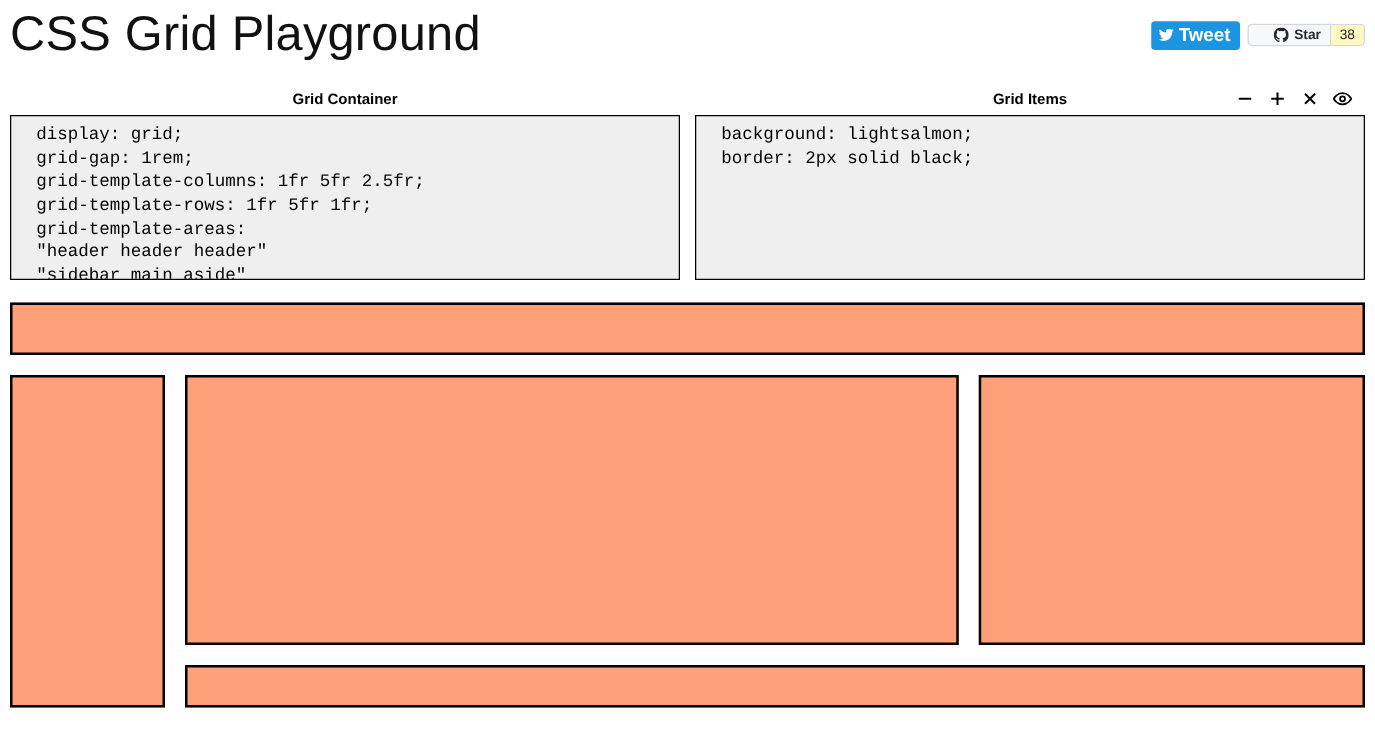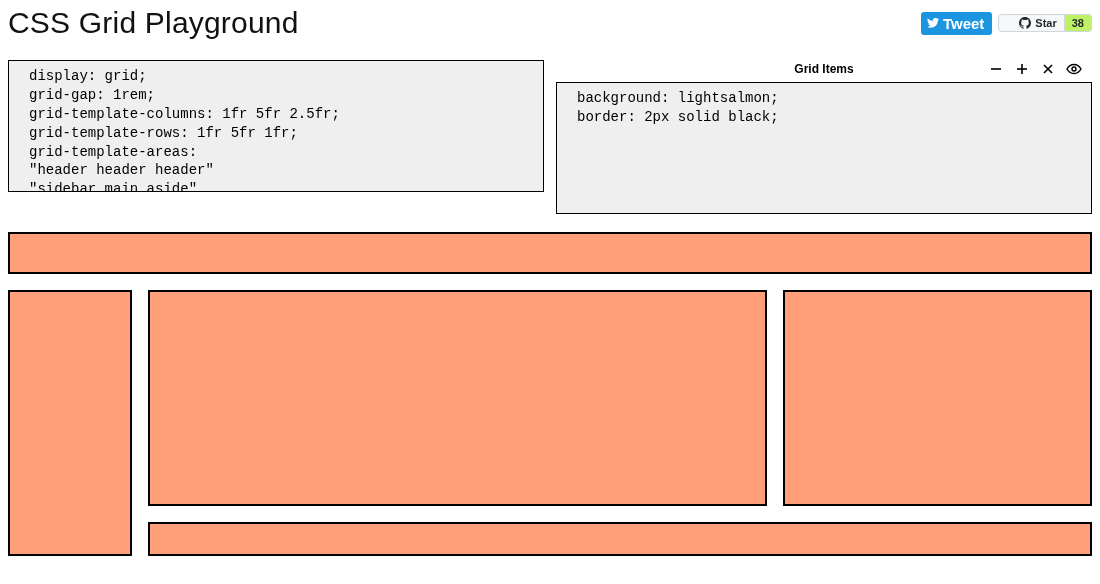--- a/index.html
+++ b/index.html
@@ -15,21 +15,21 @@
   .page {
     padding: 6px 8px 0 8px;
   }
   .topbar {
     display: flex;
     align-items: center;
     justify-content: space-between;
     margin-bottom: 20px;
   }
   .title {
-    font-size: 30px;
+    font-size: 39px;
     font-weight: 400;
     letter-spacing: 0.2px;
     color: #111;
   }
   .top-buttons {
     display: flex;
     align-items: center;
     gap: 6px;
   }
   .tweet-btn {
@@ -57,26 +57,26 @@
     font-weight: 600;
     color: #24292f;
     padding: 2px 7px 2px 20px;
     display: flex;
     align-items: center;
     gap: 4px;
     cursor: pointer;
   }
   .gh-star svg { fill: #24292f; }
   .gh-count {
-    background: #bef264;
+    background: #fef9c3;
     border: 1px solid #d0d7de;
     border-left: none;
     border-radius: 0 4px 4px 0;
     font-size: 11px;
-    font-weight: 700;
+    font-weight: 400;
     color: #24292f;
     padding: 2px 7px;
     display: flex;
     align-items: center;
     cursor: pointer;
   }
 
   .editors {
     display: flex;
     gap: 12px;
@@ -188,20 +188,23 @@
           <span>Star</span>
         </div>
         <div class="gh-count">38</div>
       </div>
     </div>
   </div>
 
   <div class="editors">
 
     <div class="editor-col">
+      <div class="editor-head">
+        <span class="label">Grid Container</span>
+      </div>
       <div class="code-box">
         <pre>display: grid;
 grid-gap: 1rem;
 grid-template-columns: 1fr 5fr 2.5fr;
 grid-template-rows: 1fr 5fr 1fr;
 grid-template-areas:
 "header header header"
 "sidebar main aside"
 "sidebar footer footer";</pre>
       </div>

